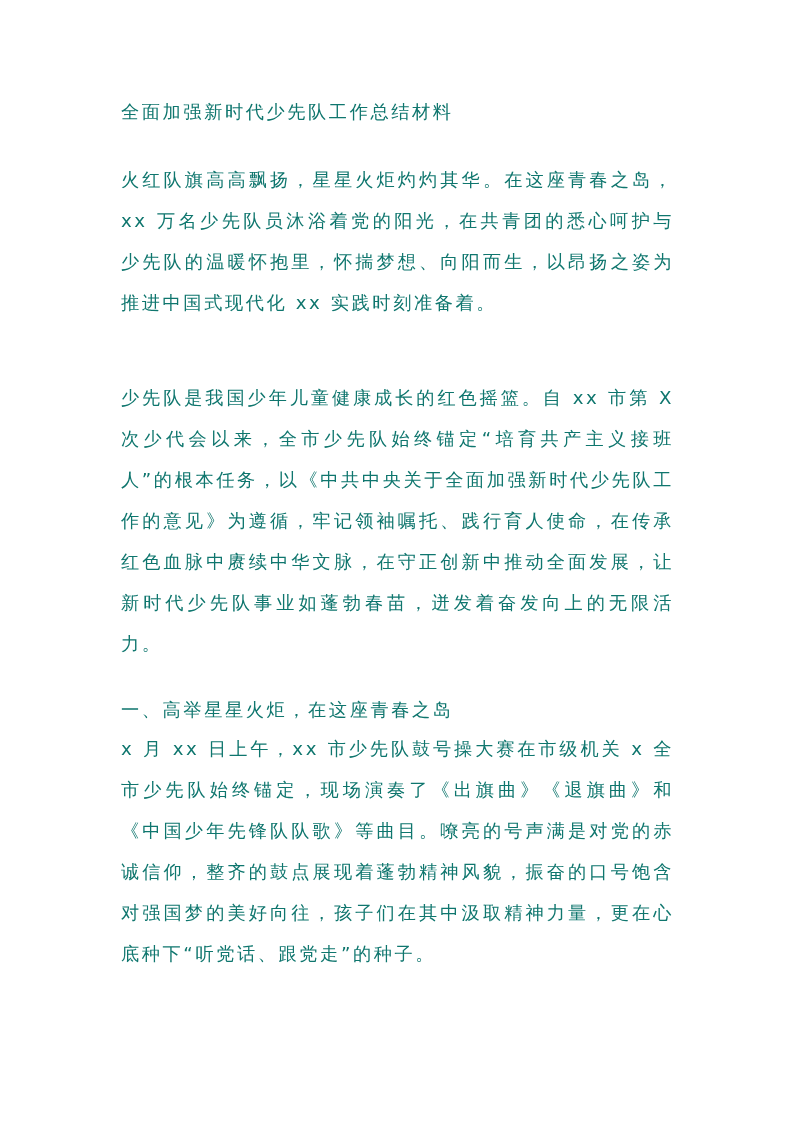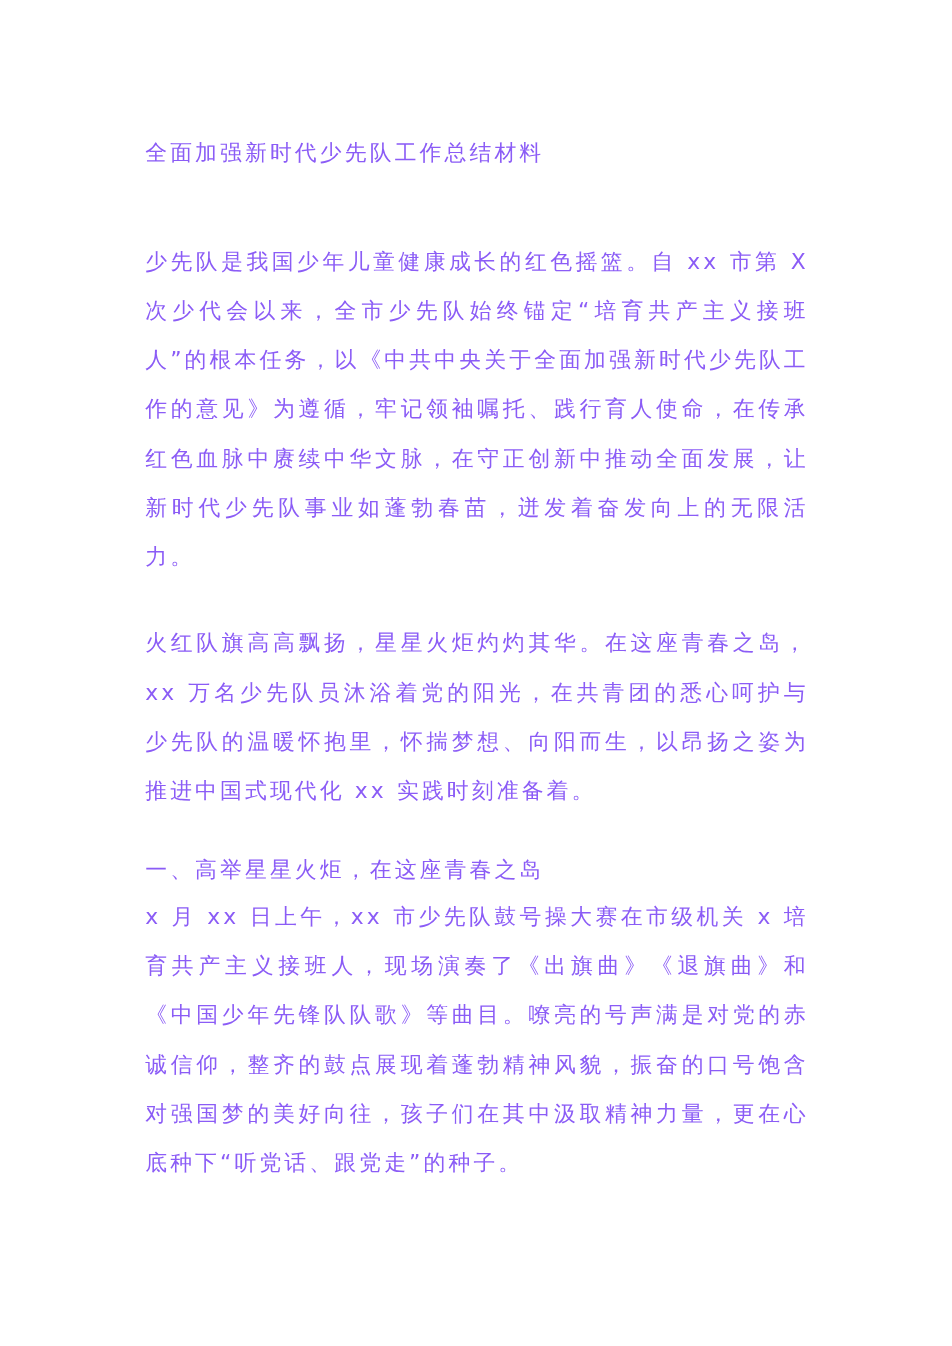--- a/index.html
+++ b/index.html
@@ -1,30 +1,30 @@
 <!DOCTYPE html>
 <html><head>
 <meta charset="utf-8">
 <style>
   html, body { margin: 0; padding: 0; background: #ffffff; }
   body { width: 793px; height: 1122px; position: relative; overflow: hidden; }
   .page {
-    position: absolute; left: 121px; top: 112px; width: 553px;
+    position: absolute; left: 121px; top: 96px; width: 553px;
     font-family: "DejaVu Sans", "Liberation Sans", sans-serif;
-    color: #8b5cf6; font-size: 18.2px; letter-spacing: 2.6px;
+    color: #0f766e; font-size: 18.2px; letter-spacing: 2.6px;
   }
   .title { margin: 0; font-weight: normal; font-size: 18.2px; line-height: 32px; }
   .para { margin: 0; line-height: 41px; text-align: justify; text-align-last: left; }
   .p1 { margin-top: 54px; }
   .p2 { margin-top: 31px; }
   .h1 { margin-top: 31px; line-height: 30px; }
   .p3 { margin-top: 3px; }
 </style>
 </head>
 <body>
 
 <div class="page">
   <h1 class="title">全面加强新时代少先队工作总结材料</h1>
+  <p class="para p2">火红队旗高高飘扬，星星火炬灼灼其华。在这座青春之岛，xx 万名少先队员沐浴着党的阳光，在共青团的悉心呵护与少先队的温暖怀抱里，怀揣梦想、向阳而生，以昂扬之姿为推进中国式现代化 xx 实践时刻准备着。</p>
   <p class="para p1">少先队是我国少年儿童健康成长的红色摇篮。自 xx 市第 X 次少代会以来，全市少先队始终锚定“培育共产主义接班人”的根本任务，以《中共中央关于全面加强新时代少先队工作的意见》为遵循，牢记领袖嘱托、践行育人使命，在传承红色血脉中赓续中华文脉，在守正创新中推动全面发展，让新时代少先队事业如蓬勃春苗，迸发着奋发向上的无限活力。</p>
-  <p class="para p2">火红队旗高高飘扬，星星火炬灼灼其华。在这座青春之岛，xx 万名少先队员沐浴着党的阳光，在共青团的悉心呵护与少先队的温暖怀抱里，怀揣梦想、向阳而生，以昂扬之姿为推进中国式现代化 xx 实践时刻准备着。</p>
   <p class="para h1">一、高举星星火炬，在这座青春之岛</p>
-  <p class="para p3">x 月 xx 日上午，xx 市少先队鼓号操大赛在市级机关 x 培育共产主义接班人，现场演奏了《出旗曲》《退旗曲》和《中国少年先锋队队歌》等曲目。嘹亮的号声满是对党的赤诚信仰，整齐的鼓点展现着蓬勃精神风貌，振奋的口号饱含对强国梦的美好向往，孩子们在其中汲取精神力量，更在心底种下“听党话、跟党走”的种子。</p>
+  <p class="para p3">x 月 xx 日上午，xx 市少先队鼓号操大赛在市级机关 x 全市少先队始终锚定，现场演奏了《出旗曲》《退旗曲》和《中国少年先锋队队歌》等曲目。嘹亮的号声满是对党的赤诚信仰，整齐的鼓点展现着蓬勃精神风貌，振奋的口号饱含对强国梦的美好向往，孩子们在其中汲取精神力量，更在心底种下“听党话、跟党走”的种子。</p>
 </div>
 
 </body></html>

